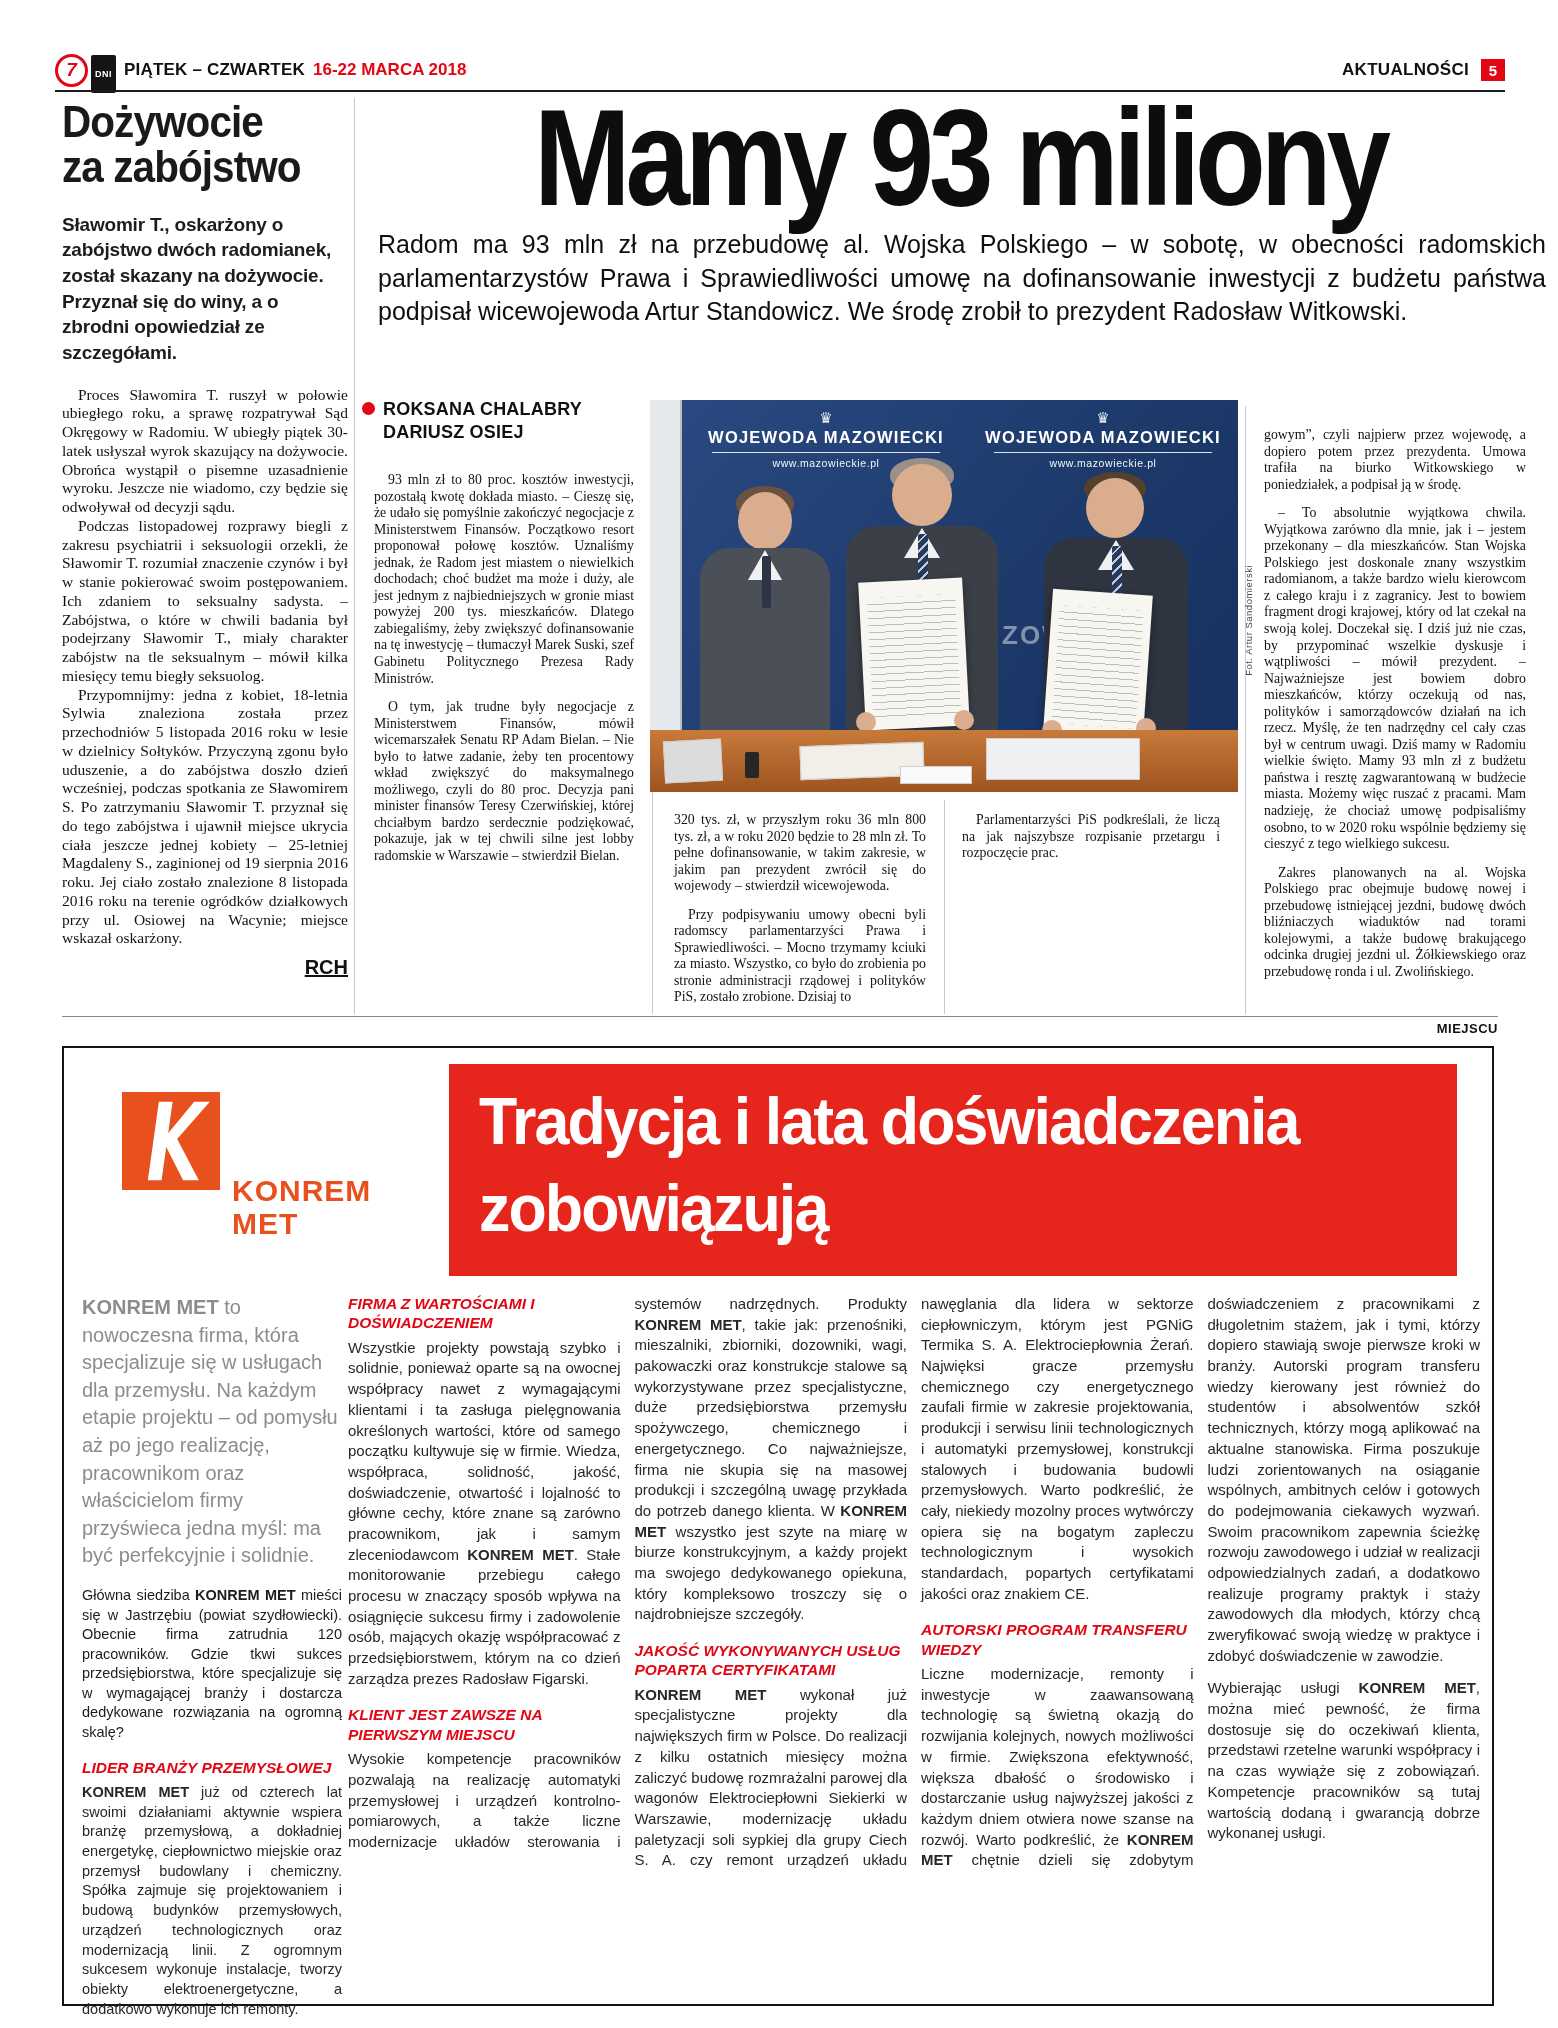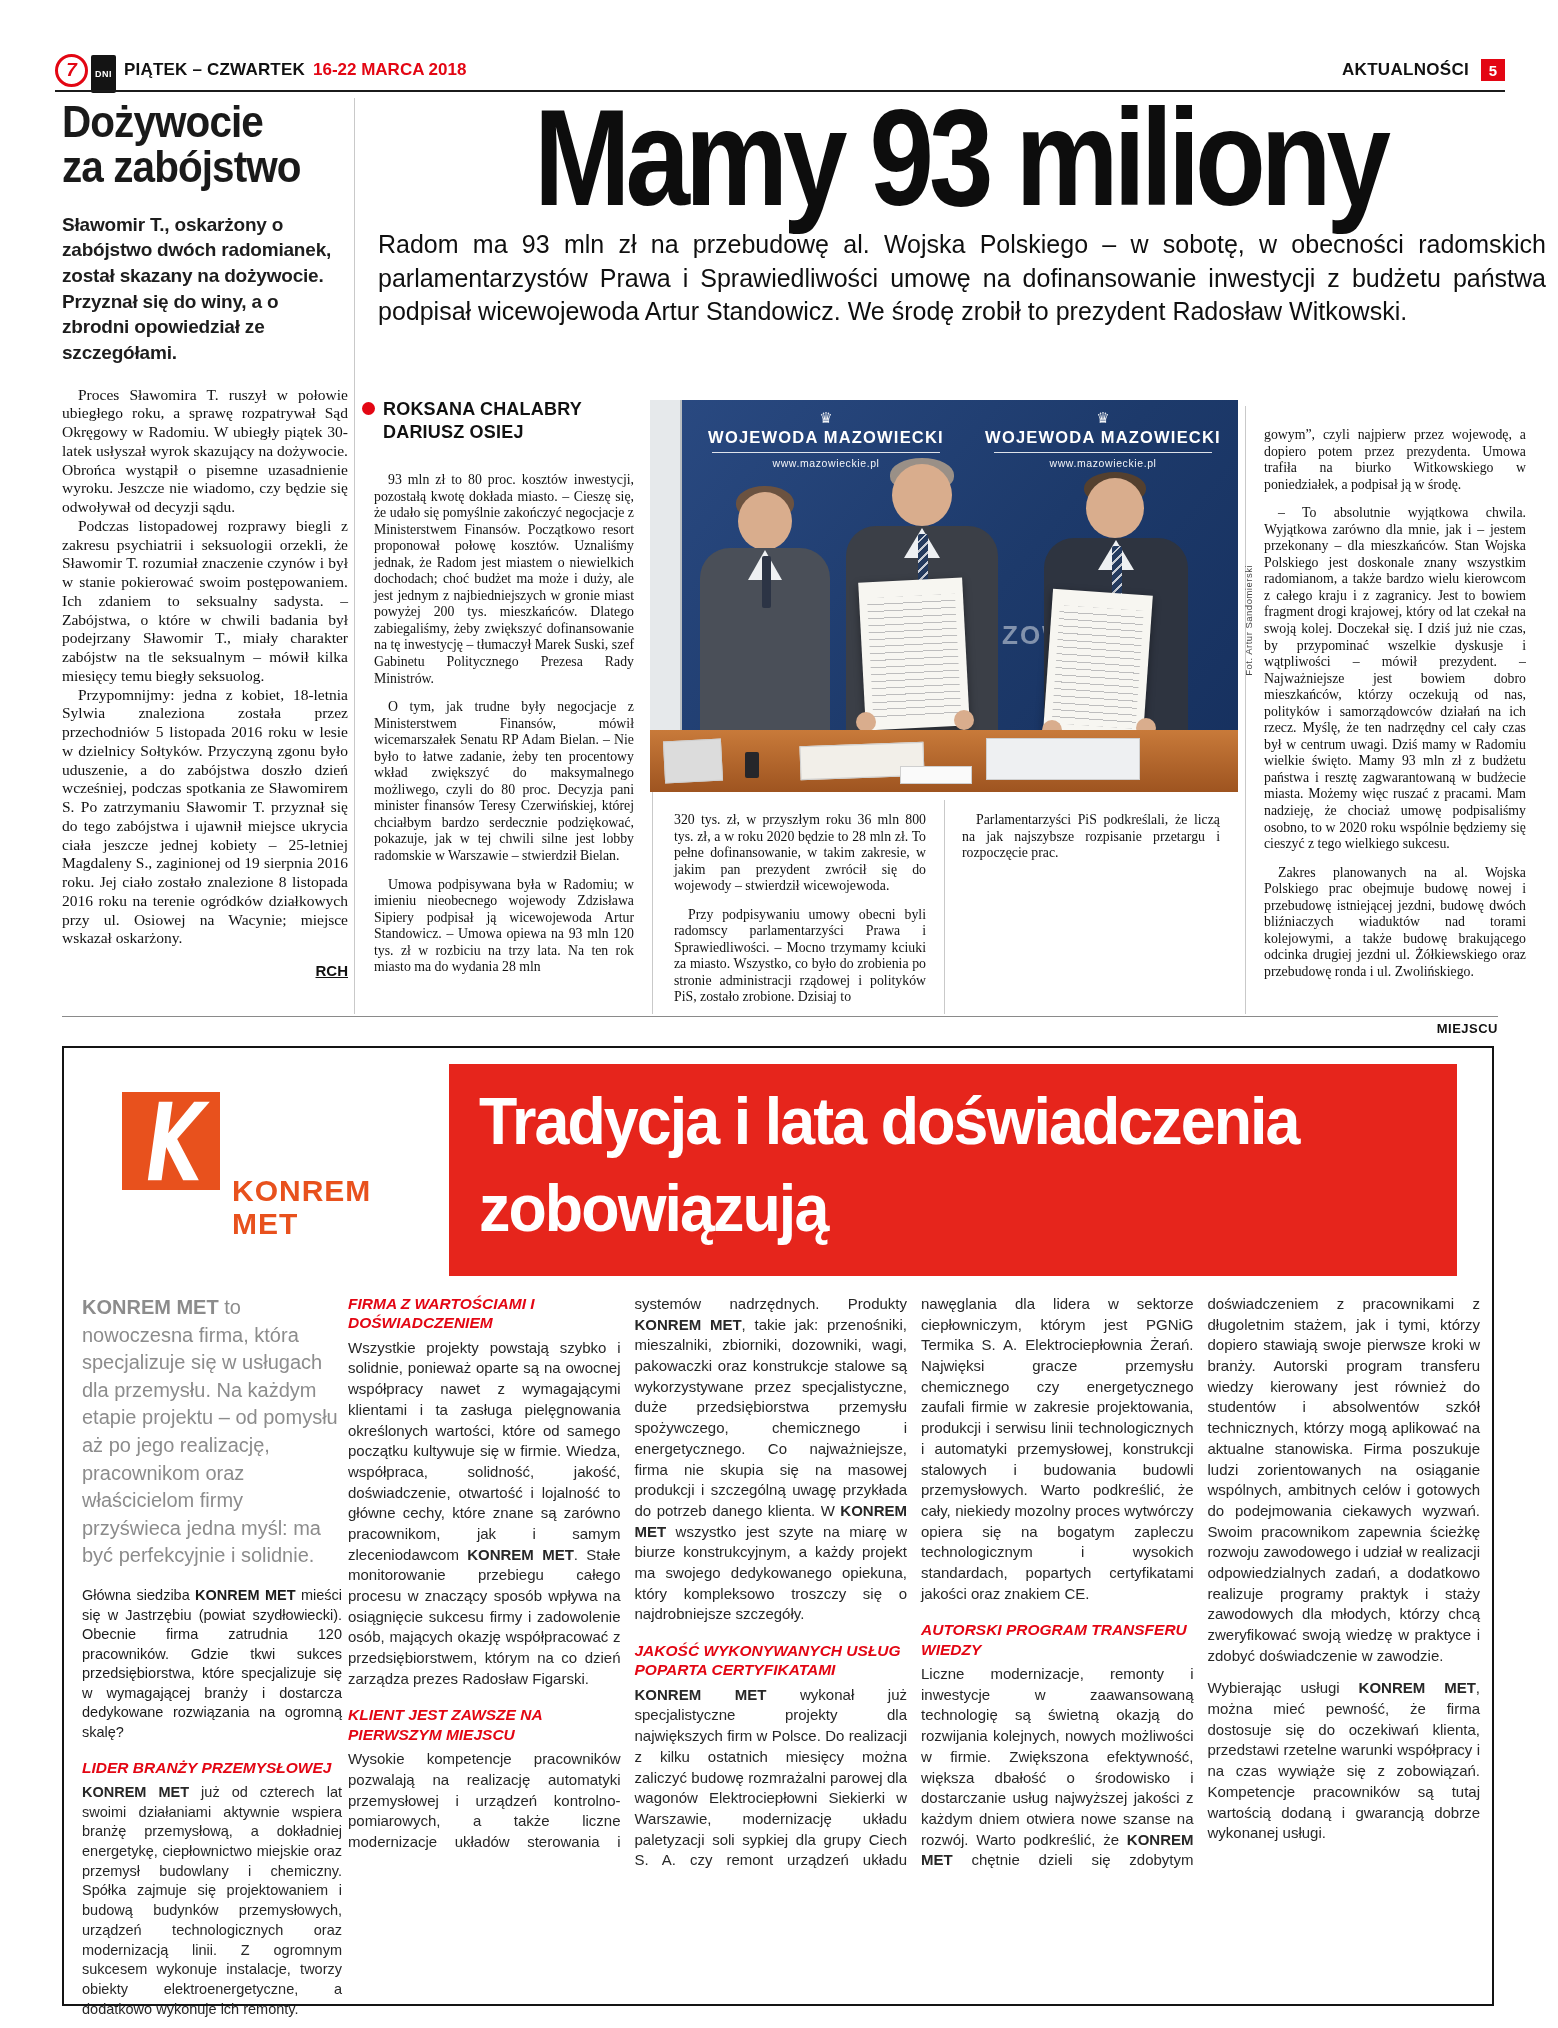--- a/index.html
+++ b/index.html
@@ -25,21 +25,21 @@
 
   
   .la{left:62px;top:100px;width:286px;}
   .la-title{font-weight:bold;font-size:44px;line-height:1.02;letter-spacing:-1px;
             transform:scaleX(.92);transform-origin:left top;color:#1a1a1a;}
   .la-intro{margin-top:22px;font-weight:bold;font-size:19px;line-height:1.35;color:#1d1d1d;
             letter-spacing:-.2px;}
   .la-body{margin-top:20px;font-family:"Liberation Serif",serif;font-size:15.5px;line-height:1.21;
            text-align:justify;}
   .la-body p{margin:0;text-indent:16px;}
-  .la-sig{text-align:right;font-weight:bold;font-size:15px;margin-top:14px;
+  .la-sig{text-align:right;font-weight:bold;font-size:20px;margin-top:8px;
           font-family:"Liberation Sans",sans-serif;text-decoration:underline;}
 
   
   .vrule{width:1px;background:#c9c9c9;}
 
   
   .headline{left:370px;top:88px;width:1180px;text-align:center;font-weight:bold;font-size:138px;
             line-height:1;letter-spacing:-6px;color:#0d0d0d;transform:scaleX(.84);
             transform-origin:center top;white-space:nowrap;}
   .lead{left:378px;top:228px;width:1168px;font-size:25px;line-height:1.34;text-align:justify;
@@ -155,21 +155,20 @@
     <span class="dot"></span>
     <span class="names">
       <div>ROKSANA CHALABRY</div>
       <div>DARIUSZ OSIEJ</div>
     </span>
   </div>
 
   <div class="abs mcol col1">
     <p class="ind">93 mln zł to 80 proc. kosztów inwestycji, pozostałą kwotę dokłada miasto. – Cieszę się, że udało się pomyślnie zakończyć negocjacje z Ministerstwem Finansów. Początkowo resort proponował połowę kosztów. Uznaliśmy jednak, że Radom jest miastem o niewielkich dochodach; choć budżet ma może i duży, ale jest jednym z najbiedniejszych w gronie miast powyżej 200 tys. mieszkańców. Dlatego zabiegaliśmy, żeby zwiększyć dofinansowanie na tę inwestycję – tłumaczył Marek Suski, szef Gabinetu Politycznego Prezesa Rady Ministrów.</p>
     <p class="ind">O tym, jak trudne były negocjacje z Ministerstwem Finansów, mówił wicemarszałek Senatu RP Adam Bielan. – Nie było to łatwe zadanie, żeby ten procentowy wkład zwiększyć do maksymalnego możliwego, czyli do 80 proc. Decyzja pani minister finansów Teresy Czerwińskiej, której chciałbym bardzo serdecznie podziękować, pokazuje, jak w tej chwili silne jest lobby radomskie w Warszawie – stwierdził Bielan.</p>
-    <p class="ind">Umowa podpisywana była w Radomiu; w imieniu nieobecnego wojewody Zdzisława Sipiery podpisał ją wicewojewoda Artur Standowicz. – Umowa opiewa na 93 mln 120 tys. zł w rozbiciu na trzy lata. Na ten rok miasto ma do wydania 28 mln</p>
   </div>
   <div class="abs mcol col2">
     <p>320 tys. zł, w przyszłym roku 36 mln 800 tys. zł, a w roku 2020 będzie to 28 mln zł. To pełne dofinansowanie, w takim zakresie, w jakim pan prezydent zwrócił się do wojewody – stwierdził wicewojewoda.</p>
     <p class="ind">Przy podpisywaniu umowy obecni byli radomscy parlamentarzyści Prawa i Sprawiedliwości. – Mocno trzymamy kciuki za miasto. Wszystko, co było do zrobienia po stronie administracji rządowej i polityków PiS, zostało zrobione. Dzisiaj to</p>
   </div>
   <div class="abs mcol col3">
     <p class="ind">Parlamentarzyści PiS podkreślali, że liczą na jak najszybsze rozpisanie przetargu i rozpoczęcie prac.</p>
   </div>
   <div class="abs mcol col4">
     <p>gowym”, czyli najpierw przez wojewodę, a dopiero potem przez prezydenta. Umowa trafiła na biurko Witkowskiego w poniedziałek, a podpisał ją w środę.</p>

